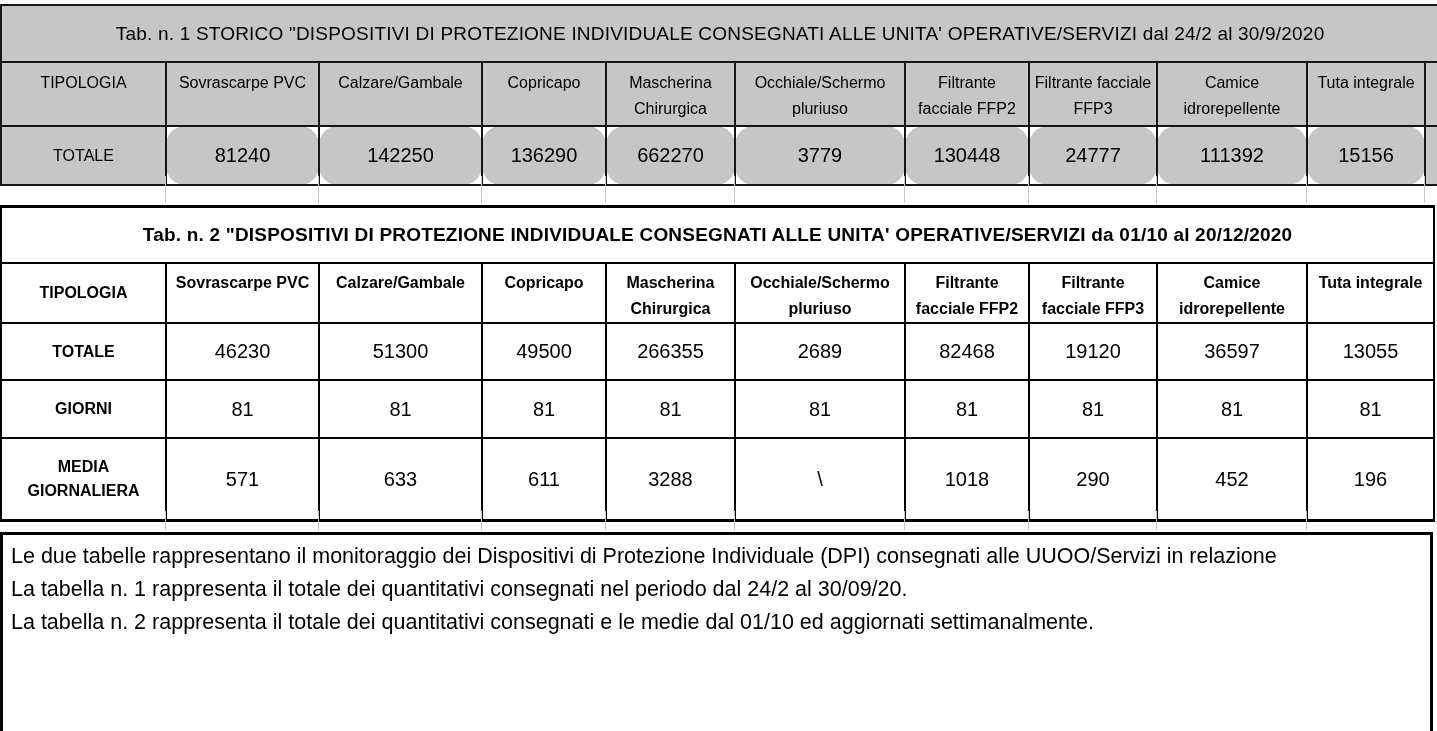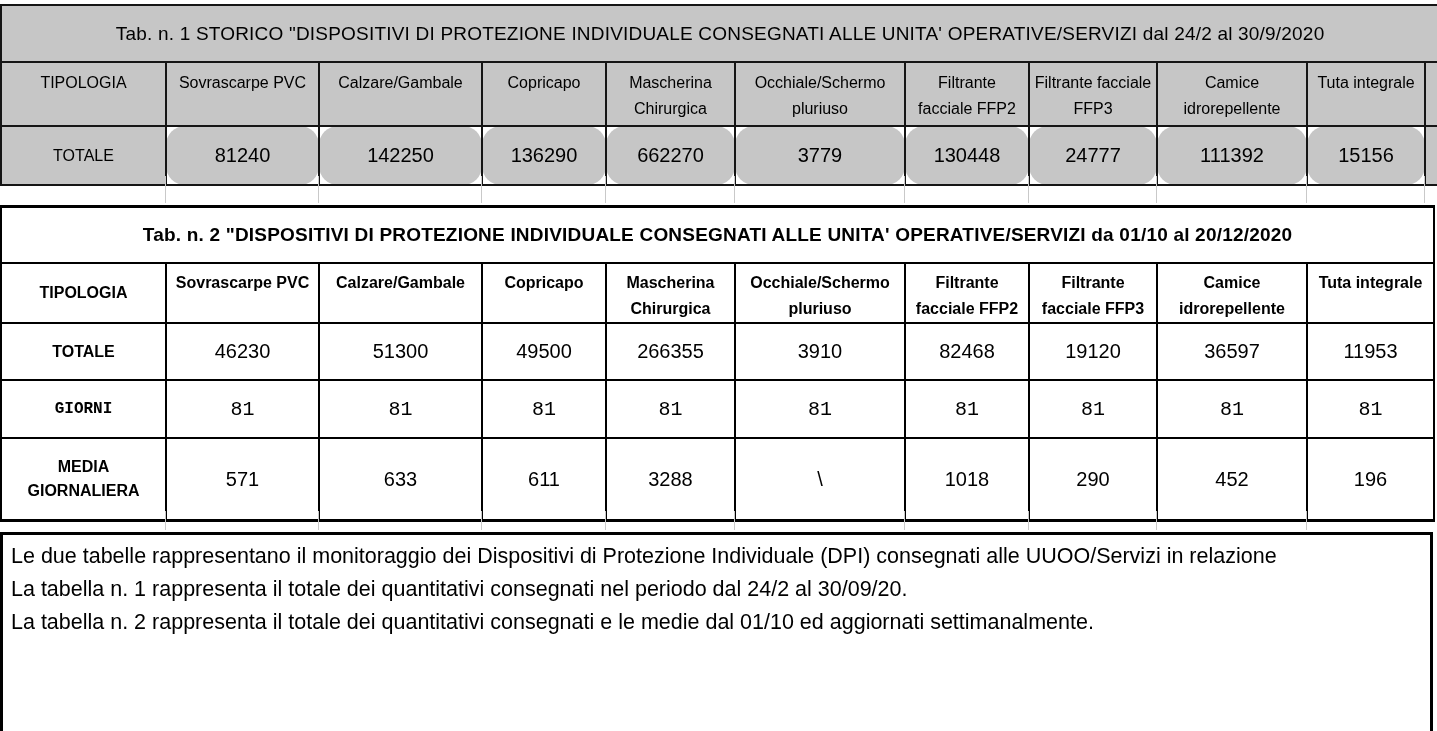--- a/index.html
+++ b/index.html
@@ -33,21 +33,21 @@
     font-size:19px;font-weight:bold;letter-spacing:.2px;
   }
   #t2 th{
     font-weight:bold;font-size:16px;line-height:26px;
     vertical-align:top;padding:6px 4px 0 4px;text-align:center;height:52px;
   }
   #t2 th.corner{vertical-align:middle;padding-top:0;}
   #t2 td.val{font-size:20px;font-weight:normal;text-align:center;vertical-align:middle;height:53px;}
   #t2 td.rowlabel{font-size:16px;font-weight:bold;text-align:center;vertical-align:middle;}
   #t2 td.rowlabel span{display:inline-block;max-width:140px;line-height:24px;}
-  #t2 tr.r-giorni td{height:54px;font-family:Liberation Mono, monospace;}
+  #t2 tr.r-giorni td{height:54px;}
   #t2 tr.r-media td{height:78px;}
   #t2 tr.r-media td, #t2 tr.r-media td.rowlabel{border-bottom:3px solid #000;}
 
   
   .vline{position:absolute;width:1px;background:#c9c9c9;}
   .gap1{top:176px;height:27px;}
   .gap2{top:511px;height:19px;}
 
   
   #notes{
@@ -148,25 +148,25 @@
       <th>Filtrante facciale FFP3</th>
       <th>Camice idrorepellente</th>
       <th>Tuta integrale</th>
     </tr>
     <tr class="r-totale">
       <td class="rowlabel"><span>TOTALE</span></td>
       <td class="val">46230</td>
       <td class="val">51300</td>
       <td class="val">49500</td>
       <td class="val">266355</td>
-      <td class="val">3910</td>
+      <td class="val">2689</td>
       <td class="val">82468</td>
       <td class="val">19120</td>
       <td class="val">36597</td>
-      <td class="val">11953</td>
+      <td class="val">13055</td>
     </tr>
     <tr class="r-giorni">
       <td class="rowlabel"><span>GIORNI</span></td>
       <td class="val">81</td>
       <td class="val">81</td>
       <td class="val">81</td>
       <td class="val">81</td>
       <td class="val">81</td>
       <td class="val">81</td>
       <td class="val">81</td>

